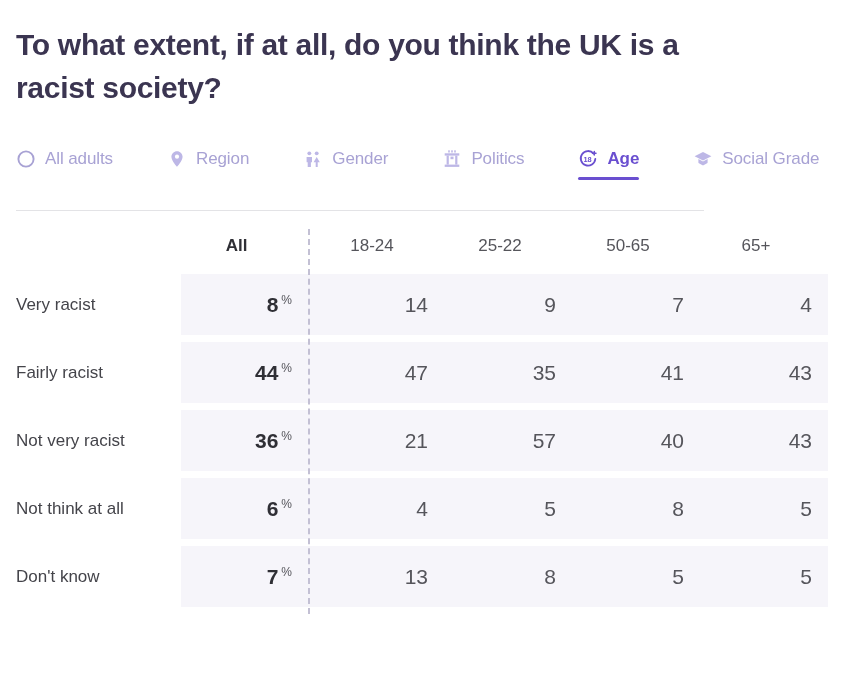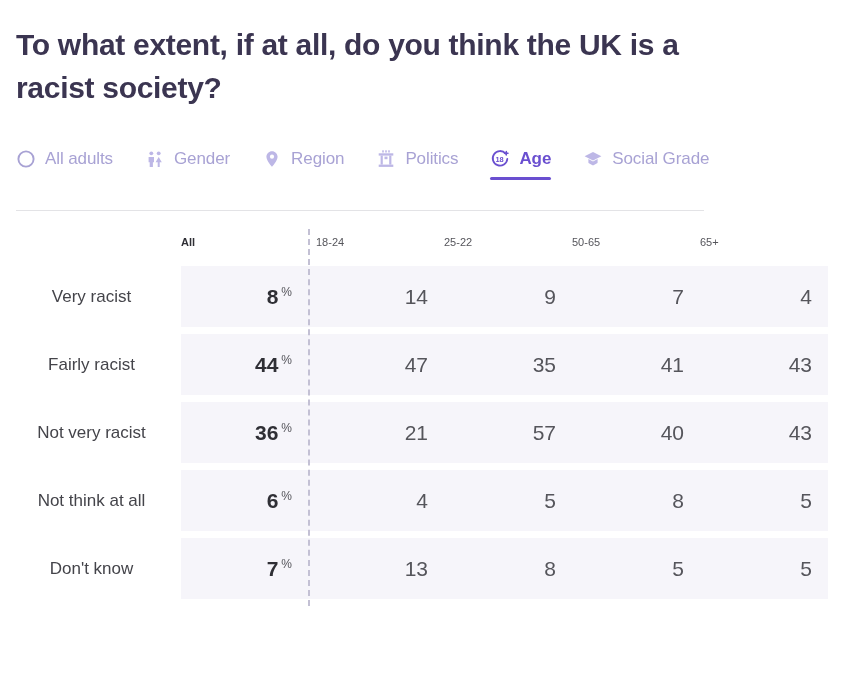--- a/index.html
+++ b/index.html
@@ -30,20 +30,21 @@
     letter-spacing: -0.3px;
     max-width: 810px;
   }
 
   
   .tabs {
     display: flex;
     align-items: flex-start;
     margin-top: 40px;
     height: 46px;
+    gap: 22px;
   }
   .tab {
     display: flex;
     align-items: center;
     gap: 9px;
     padding: 0 0 11px 0;
     margin-right: 32px;
     cursor: pointer;
     position: relative;
     background: none;
@@ -96,23 +97,23 @@
     border-collapse: separate;
     border-spacing: 0 7px;
     table-layout: fixed;
   }
   table.data col.c-label { width: 165px; }
   table.data col.c-all   { width: 135px; }
   table.data col.c-grp   { width: 128px; }
 
   table.data thead th {
     font-weight: 400;
-    font-size: 11px;
+    font-size: 17px;
     color: #55555b;
-    text-align: left;
+    text-align: center;
     padding: 0 16px 11px 0;
     vertical-align: bottom;
     background: transparent;
   }
   table.data thead th.h-label { padding: 0; }
   table.data thead th.h-all {
     font-weight: 700;
     color: #2f2f35;
     padding-right: 24px;
   }
@@ -122,21 +123,21 @@
     background: #f6f5fa;
     font-size: 21px;
     color: #55555b;
     text-align: right;
     padding: 0 16px 0 0;
     vertical-align: middle;
     font-weight: 400;
   }
   table.data tbody td.cell-label {
     background: transparent;
-    text-align: center;
+    text-align: left;
     font-size: 17px;
     color: #44444a;
     padding: 0 14px 0 0;
   }
   table.data tbody td.cell-all {
     padding-right: 24px;
     color: #2f2f35;
   }
   table.data tbody td.cell-all .v {
     font-weight: 700;
@@ -178,37 +179,37 @@
         <svg width="20" height="20" viewBox="0 0 20 20" fill="none">
           <circle cx="10" cy="10" r="7.6" stroke="#a8a2d4" stroke-width="1.9"></circle>
         </svg>
       </span>
       <span class="tab-label">All adults</span>
     </button>
 
     <button class="tab">
       <span class="tab-icon">
         <svg width="20" height="20" viewBox="0 0 20 20" fill="none">
+          <path d="M10 2.2c-3.1 0-5.6 2.5-5.6 5.6 0 4 5.6 10 5.6 10s5.6-6 5.6-10c0-3.1-2.5-5.6-5.6-5.6z" fill="#bdb7e6"></path>
+          <circle cx="10" cy="7.7" r="2.1" fill="#ffffff"></circle>
+        </svg>
+      </span>
+      <span class="tab-label">Region</span>
+    </button>
+
+    <button class="tab">
+      <span class="tab-icon">
+        <svg width="20" height="20" viewBox="0 0 20 20" fill="none">
           <circle cx="6.3" cy="4.3" r="1.9" fill="#bdb7e6"></circle>
           <path d="M3.6 8.1h5.4v5.1H7.9V18H4.7v-4.8H3.6z" fill="#bdb7e6"></path>
           <circle cx="13.7" cy="4.3" r="1.9" fill="#bdb7e6"></circle>
           <path d="M13.7 8.1l3.1 5.1h-2.1V18h-2V13.2h-2.1z" fill="#bdb7e6"></path>
         </svg>
       </span>
       <span class="tab-label">Gender</span>
-    </button>
-
-    <button class="tab">
-      <span class="tab-icon">
-        <svg width="20" height="20" viewBox="0 0 20 20" fill="none">
-          <path d="M10 2.2c-3.1 0-5.6 2.5-5.6 5.6 0 4 5.6 10 5.6 10s5.6-6 5.6-10c0-3.1-2.5-5.6-5.6-5.6z" fill="#bdb7e6"></path>
-          <circle cx="10" cy="7.7" r="2.1" fill="#ffffff"></circle>
-        </svg>
-      </span>
-      <span class="tab-label">Region</span>
     </button>
 
     <button class="tab">
       <span class="tab-icon">
         <svg width="20" height="20" viewBox="0 0 20 20" fill="none">
           <rect x="6.2" y="1.3" width="1.6" height="2.2" fill="#bdb7e6"></rect>
           <rect x="9.2" y="1.3" width="1.6" height="2.2" fill="#bdb7e6"></rect>
           <rect x="12.2" y="1.3" width="1.6" height="2.2" fill="#bdb7e6"></rect>
           <rect x="2.7" y="4.3" width="14.6" height="2.3" fill="#bdb7e6"></rect>
           <rect x="4.6" y="6.6" width="2.2" height="9" fill="#bdb7e6"></rect>

